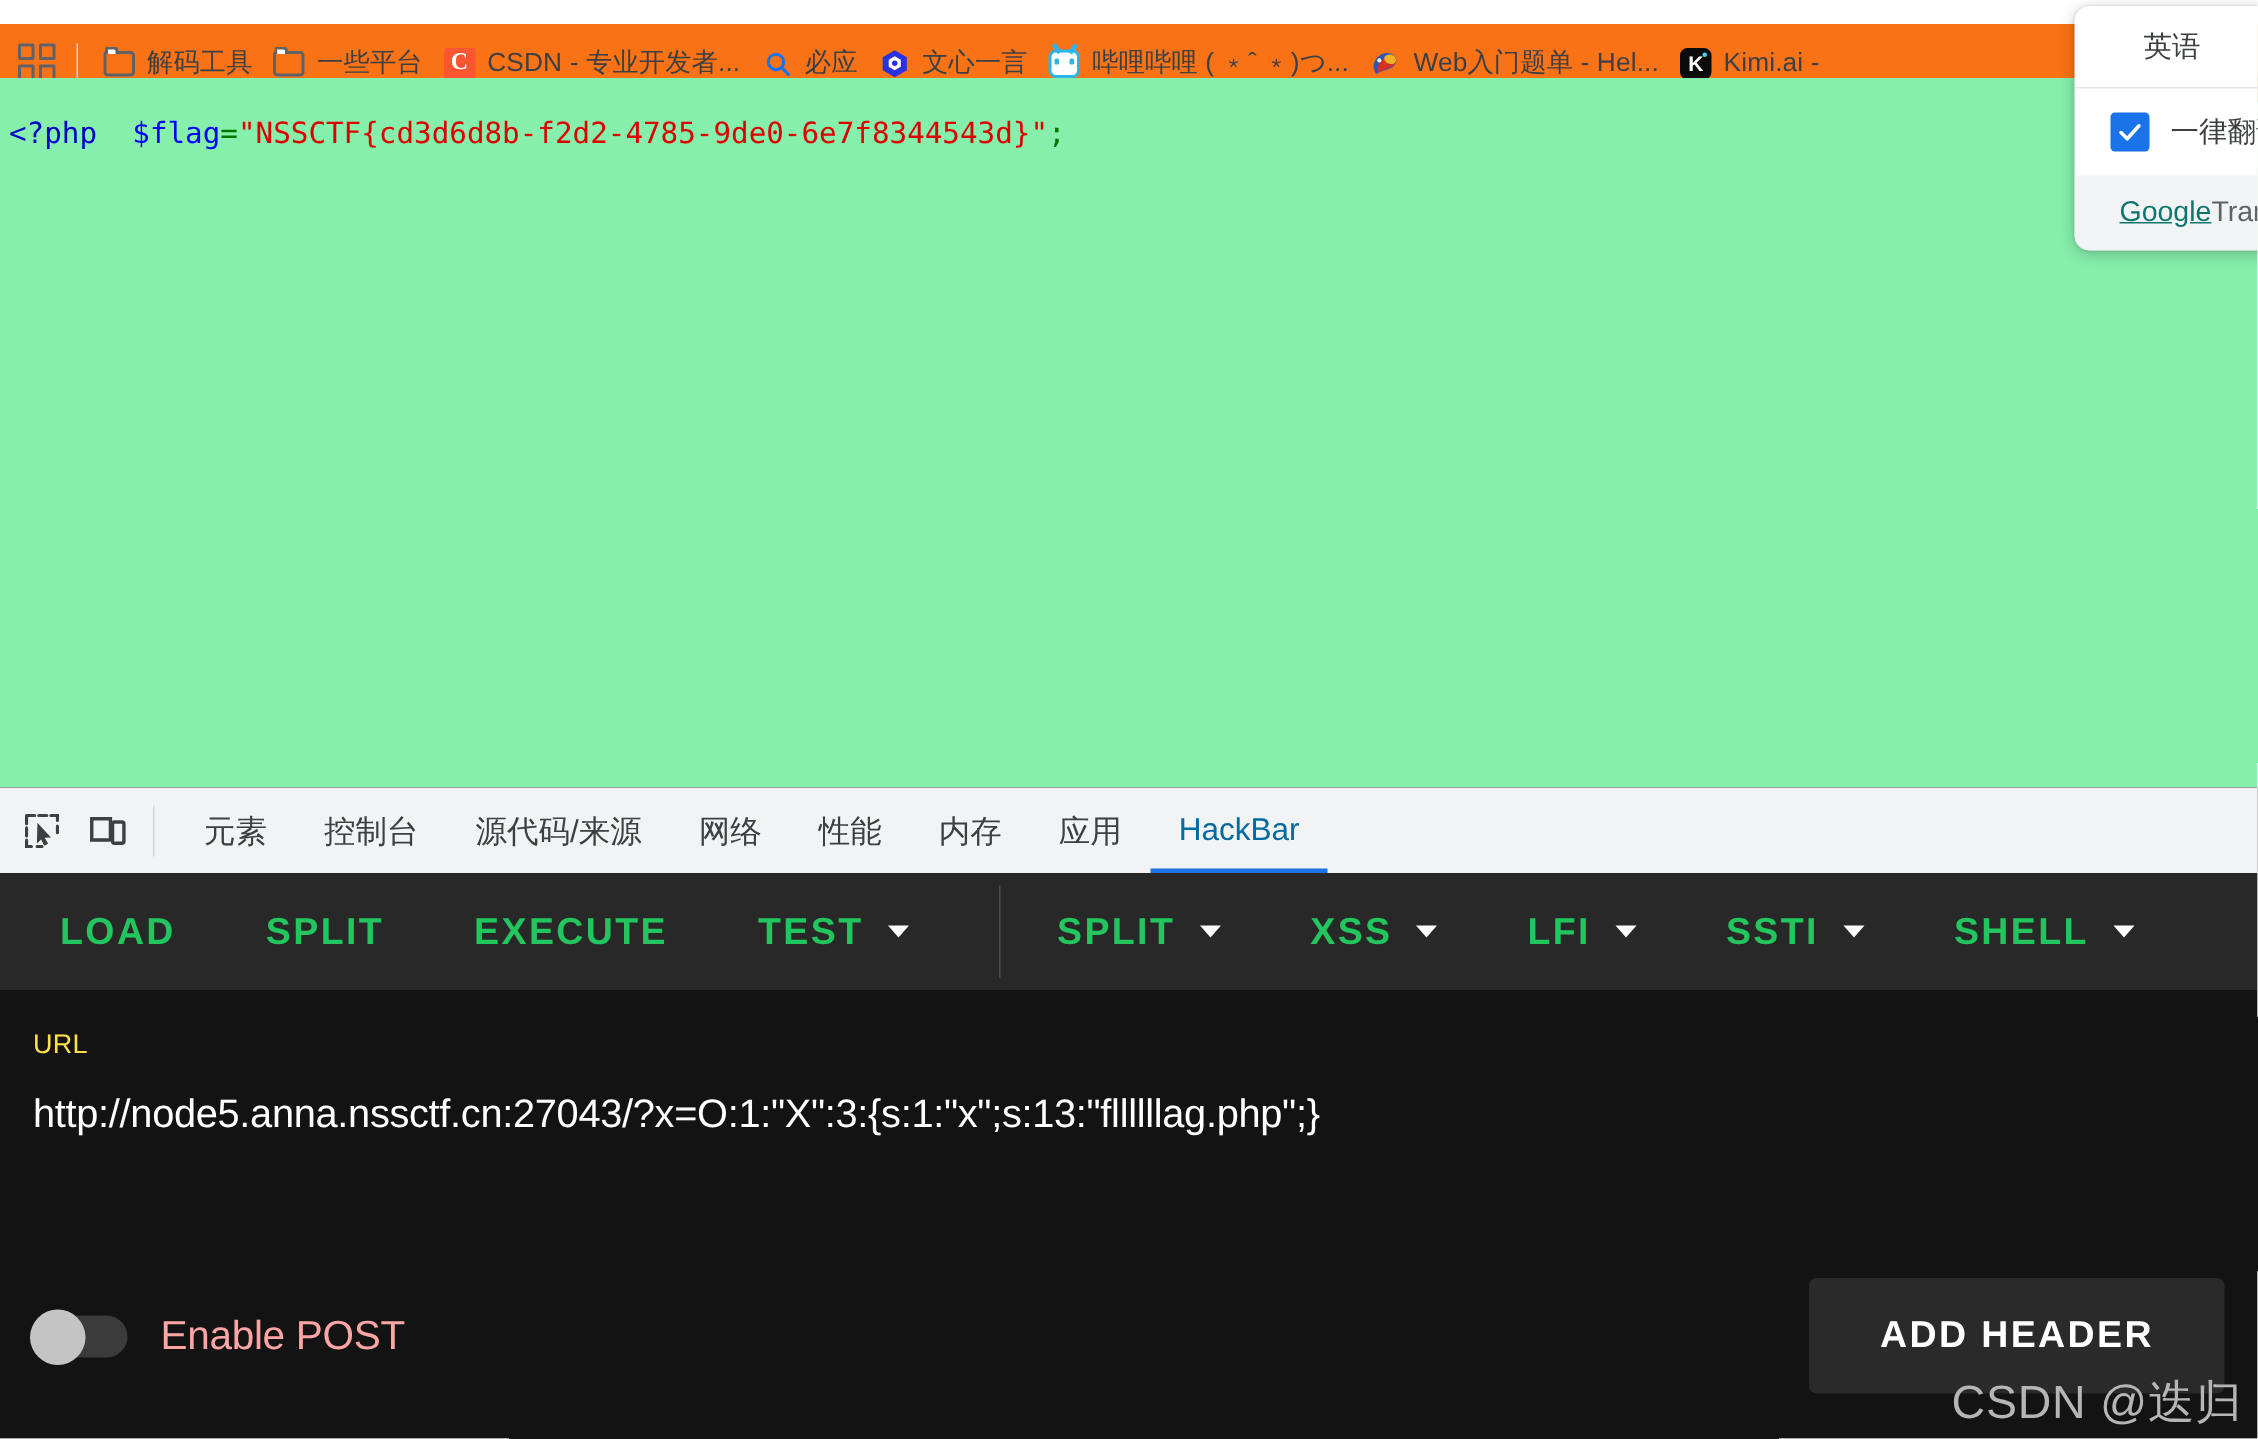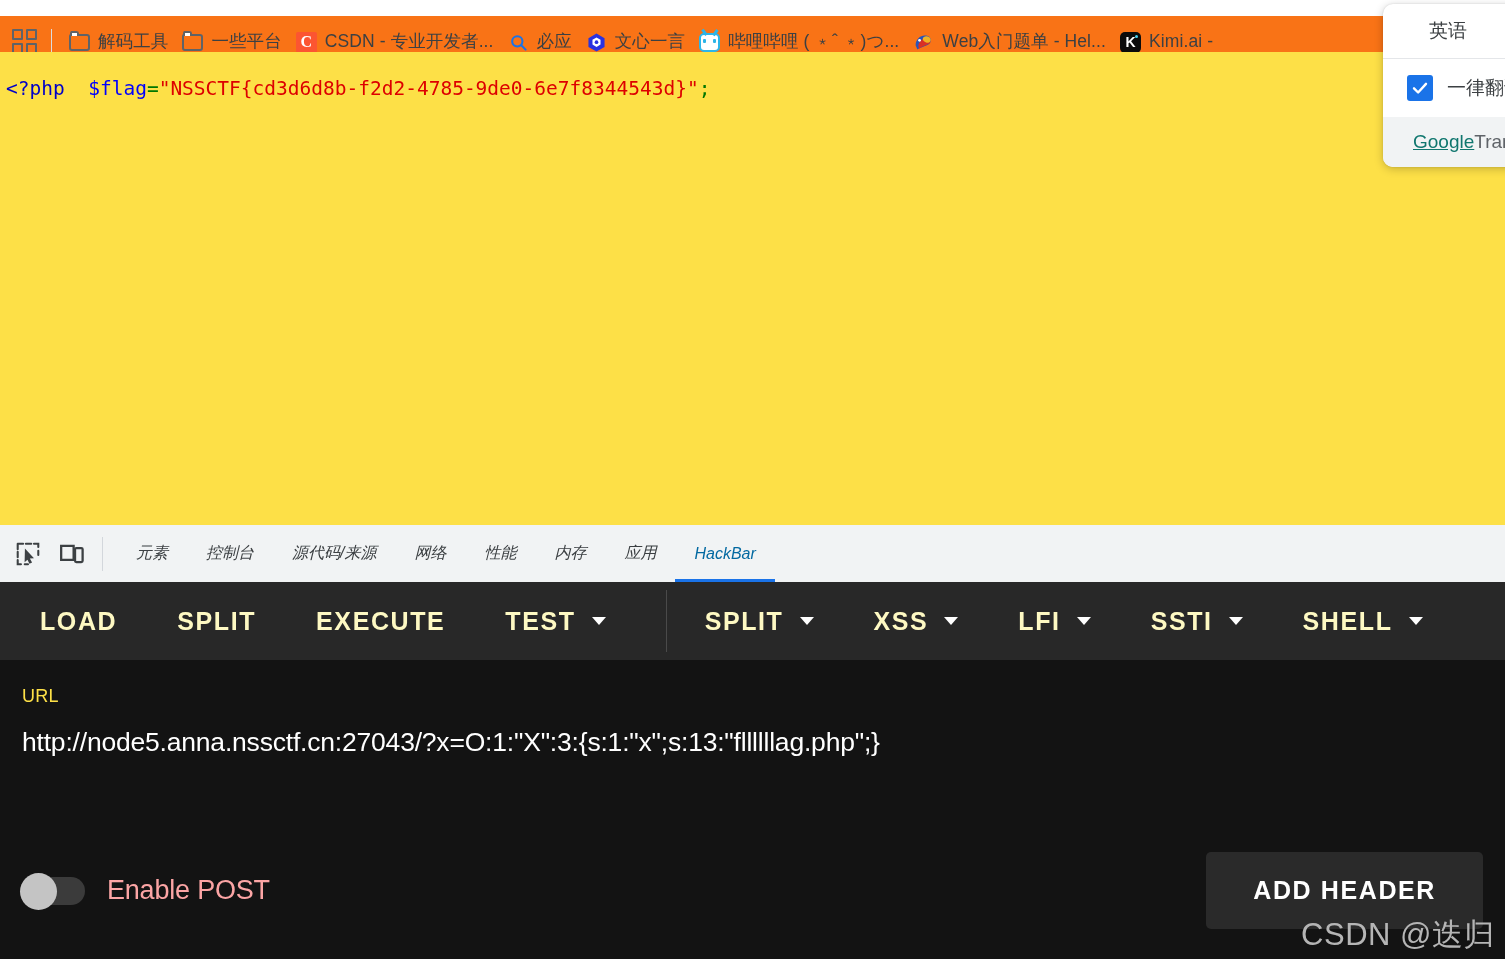--- a/index.html
+++ b/index.html
@@ -164,21 +164,21 @@
     background: #4ad2f0;
   }
   .hello-ico svg { display: block; }
 
   
   #page-content {
     position: absolute;
     top: 52px; left: 0;
     width: 1505px;
     height: 473px;
-    background: #fde047;
+    background: #86efac;
     overflow: hidden;
   }
   #php-line {
     font-family: "DejaVu Sans Mono", "Liberation Mono", monospace;
     font-size: 19.5px;
     padding: 25px 0 0 6px;
     white-space: pre;
     line-height: 1.2;
   }
   .tok-php   { color: #0000c8; }
@@ -274,26 +274,25 @@
     width: 1px; height: 34px;
     background: #d3d7dc;
     margin: 0 14px 0 8px;
     flex: 0 0 auto;
   }
   .dt-tab {
     height: 57px;
     padding: 0 19px;
     display: flex;
     align-items: center;
-    font-size: 16px;
+    font-size: 21px;
     color: #3c4043;
     position: relative;
     flex: 0 0 auto;
     white-space: nowrap;
-    font-style: italic;
   }
   .dt-tab.active { color: #0369a1; }
   .dt-tab.active::after {
     content: "";
     position: absolute;
     left: 0; right: 0; bottom: 0;
     height: 3px;
     background: #1a73e8;
   }
 
@@ -302,21 +301,21 @@
     height: 78px;
     background: #282828;
     display: flex;
     align-items: center;
     padding-left: 40px;
     box-sizing: border-box;
   }
   .hb-btn {
     display: flex;
     align-items: center;
-    color: #fef9c3;
+    color: #22c55e;
     font-size: 25px;
     font-weight: bold;
     letter-spacing: 1.6px;
     font-family: "Liberation Sans", sans-serif;
     padding: 10px 0;
     margin-right: 60px;
     flex: 0 0 auto;
     white-space: nowrap;
   }
   .hb-btn .caret {

